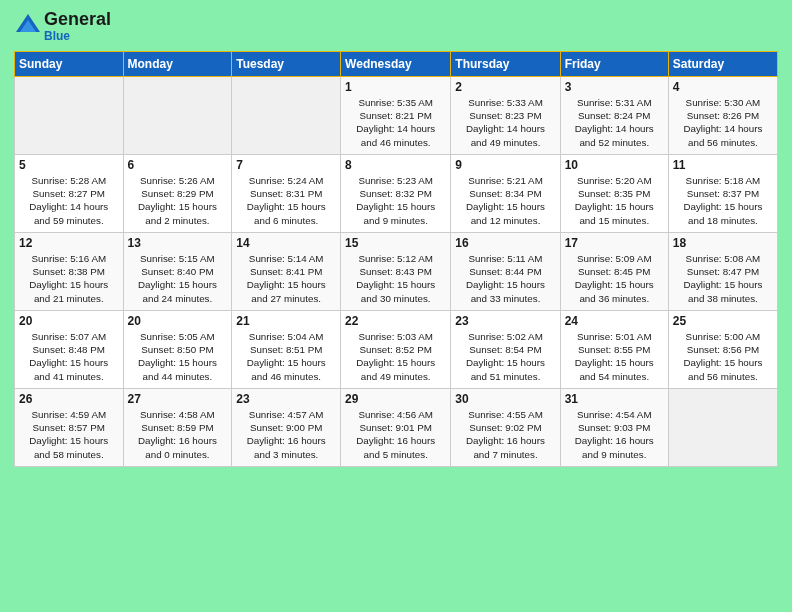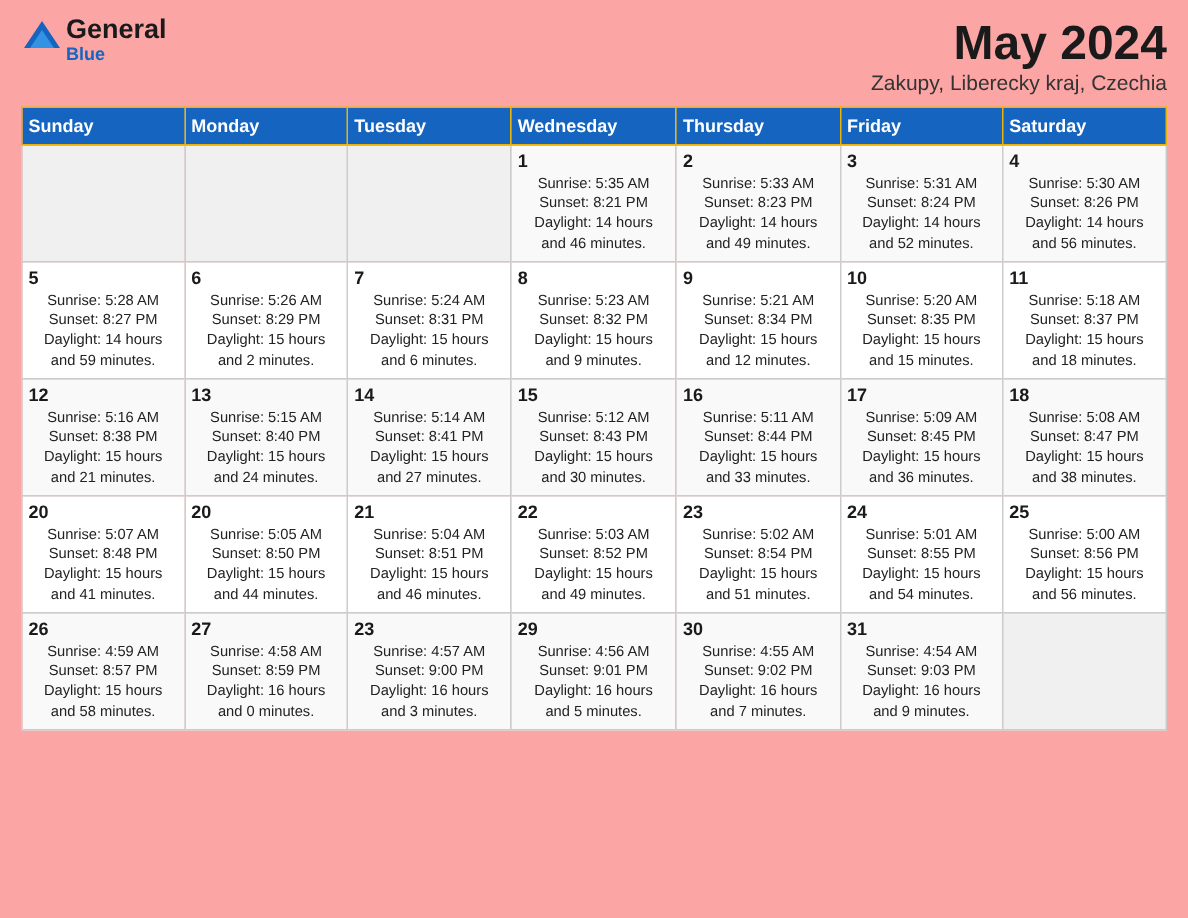--- a/index.html
+++ b/index.html
@@ -7,21 +7,21 @@
       font-family: Arial, Helvetica, sans-serif;
       background: #fff;
       width: 792px;
       min-height: 612px;
       overflow: hidden;
     }
     .page {
       width: 792px;
       min-height: 612px;
       padding: 10px 14px 10px 14px;
-      background: #fca5a5;
+      background: #86efac;
     }
     .header {
       display: flex;
       justify-content: space-between;
       align-items: flex-start;
       margin-bottom: 8px;
     }
     .logo {
       display: flex;
       align-items: center;
@@ -113,24 +113,20 @@
     <div class="logo">
       <svg class="logo-icon" viewBox="0 0 28 28" xmlns="http://www.w3.org/2000/svg">
         <polygon points="14,2 26,20 2,20" fill="#1565c0"></polygon>
         <polygon points="14,8 22,20 6,20" fill="#42a5f5" opacity="0.7"></polygon>
       </svg>
       <div class="logo-text">
         <span class="logo-general">General</span>
         <span class="logo-blue">Blue</span>
       </div>
     </div>
-    <div class="title-block">
-      <div class="month-year">May 2024</div>
-      <div class="location">Zakupy, Liberecky kraj, Czechia</div>
-    </div>
   </div>
 
   <table class="calendar">
     <thead>
       <tr>
       <th>Sunday</th>
           <th>Monday</th>
           <th>Tuesday</th>
           <th>Wednesday</th>
           <th>Thursday</th>

